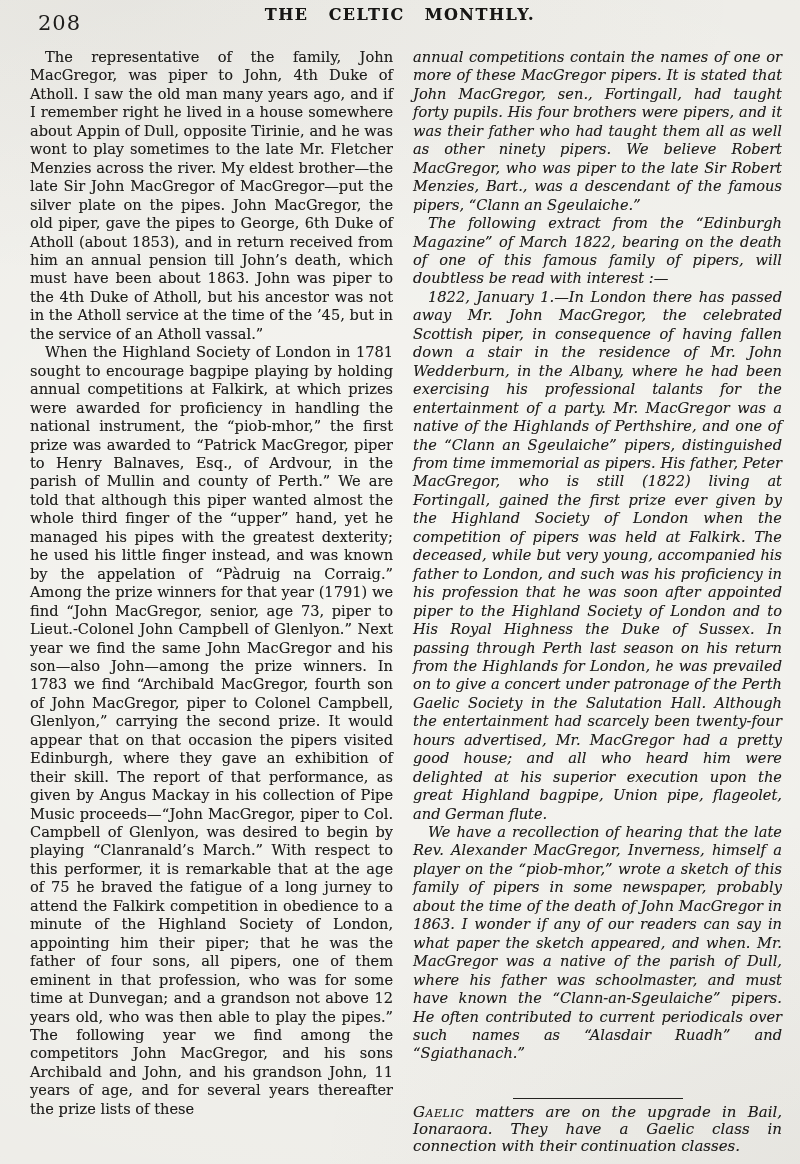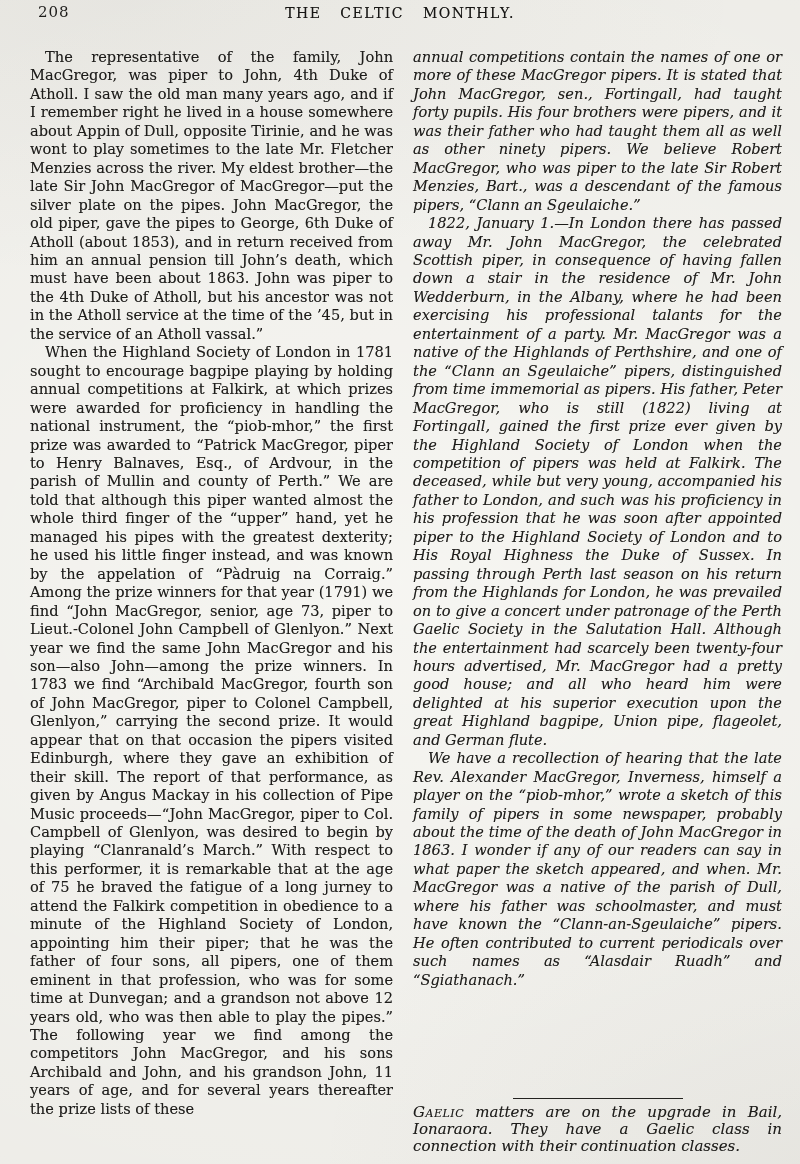--- a/index.html
+++ b/index.html
@@ -21,29 +21,29 @@
     font-family: "DejaVu Serif", "Liberation Serif", serif;
   }
   .page-header {
     position: relative;
     height: 30px;
     padding-top: 5px;
   }
   .page-number {
     position: absolute;
     left: 38px;
-    top: 3px;
-    font-size: 15px;
+    top: 11px;
+    font-size: 21px;
     letter-spacing: 1px;
   }
   .page-title {
     margin: 0;
     text-align: center;
-    font-size: 14px;
-    font-weight: normal;
+    font-size: 16px;
+    font-weight: bold;
     letter-spacing: 1.5px;
     word-spacing: 13px;
     color: #171614;
     text-shadow: 0 0 0.5px rgba(20,20,20,0.5);
   }
   .columns {
     display: flex;
     gap: 20px;
     padding: 13px 18px 0 30px;
     height: 1110px;
@@ -102,20 +102,21 @@
 
   <main class="columns">
 
     <section class="col col-left">
       <p class="para indent">The representative of the family, John MacGregor, was piper to John, 4th Duke of Atholl. I saw the old man many years ago, and if I remember right he lived in a house somewhere about Appin of Dull, opposite Tirinie, and he was wont to play sometimes to the late Mr. Fletcher Menzies across the river. My eldest brother—the late Sir John MacGregor of MacGregor—put the silver plate on the pipes. John MacGregor, the old piper, gave the pipes to George, 6th Duke of Atholl (about 1853), and in return received from him an annual pension till John’s death, which must have been about 1863. John was piper to the 4th Duke of Atholl, but his ancestor was not in the Atholl service at the time of the ’45, but in the service of an Atholl vassal.”</p>
       <p class="para indent">When the Highland Society of London in 1781 sought to encourage bagpipe playing by holding annual competitions at Falkirk, at which prizes were awarded for proficiency in handling the national instrument, the “piob-mhor,” the first prize was awarded to “Patrick MacGregor, piper to Henry Balnaves, Esq., of Ardvour, in the parish of Mullin and county of Perth.” We are told that although this piper wanted almost the whole third finger of the “upper” hand, yet he managed his pipes with the greatest dexterity; he used his little finger instead, and was known by the appelation of “Pàdruig na Corraig.” Among the prize winners for that year (1791) we find “John MacGregor, senior, age 73, piper to Lieut.-Colonel John Campbell of Glenlyon.” Next year we find the same John MacGregor and his son—also John—among the prize winners. In 1783 we find “Archibald MacGregor, fourth son of John MacGregor, piper to Colonel Campbell, Glenlyon,” carrying the second prize. It would appear that on that occasion the pipers visited Edinburgh, where they gave an exhibition of their skill. The report of that performance, as given by Angus Mackay in his collection of Pipe Music proceeds—“John MacGregor, piper to Col. Campbell of Glenlyon, was desired to begin by playing “Clanranald’s March.” With respect to this performer, it is remarkable that at the age of 75 he braved the fatigue of a long jurney to attend the Falkirk competition in obedience to a minute of the Highland Society of London, appointing him their piper; that he was the father of four sons, all pipers, one of them eminent in that profession, who was for some time at Dunvegan; and a grandson not above 12 years old, who was then able to play the pipes.” The following year we find among the competitors John MacGregor, and his sons Archibald and John, and his grandson John, 11 years of age, and for several years thereafter the prize lists of these</p>
     </section>
 
     <section class="col col-right">
       <p class="para">annual competitions contain the names of one or more of these MacGregor pipers. It is stated that John MacGregor, sen., Fortingall, had taught forty pupils. His four brothers were pipers, and it was their father who had taught them all as well as other ninety pipers. We believe Robert MacGregor, who was piper to the late Sir Robert Menzies, Bart., was a descendant of the famous pipers, “Clann an Sgeulaiche.”</p>
+      <p class="para indent">The following extract from the “Edinburgh Magazine” of March 1822, bearing on the death of one of this famous family of pipers, will doubtless be read with interest :—</p>
       <p class="para indent">1822, January 1.—In London there has passed away Mr. John MacGregor, the celebrated Scottish piper, in consequence of having fallen down a stair in the residence of Mr. John Wedderburn, in the Albany, where he had been exercising his professional talants for the entertainment of a party. Mr. MacGregor was a native of the Highlands of Perthshire, and one of the “Clann an Sgeulaiche” pipers, distinguished from time immemorial as pipers. His father, Peter MacGregor, who is still (1822) living at Fortingall, gained the first prize ever given by the Highland Society of London when the competition of pipers was held at Falkirk. The deceased, while but very young, accompanied his father to London, and such was his proficiency in his profession that he was soon after appointed piper to the Highland Society of London and to His Royal Highness the Duke of Sussex. In passing through Perth last season on his return from the Highlands for London, he was prevailed on to give a concert under patronage of the Perth Gaelic Society in the Salutation Hall. Although the entertainment had scarcely been twenty-four hours advertised, Mr. MacGregor had a pretty good house; and all who heard him were delighted at his superior execution upon the great Highland bagpipe, Union pipe, flageolet, and German flute.</p>
       <p class="para indent">We have a recollection of hearing that the late Rev. Alexander MacGregor, Inverness, himself a player on the “piob-mhor,” wrote a sketch of this family of pipers in some newspaper, probably about the time of the death of John MacGregor in 1863. I wonder if any of our readers can say in what paper the sketch appeared, and when. Mr. MacGregor was a native of the parish of Dull, where his father was schoolmaster, and must have known the “Clann-an-Sgeulaiche” pipers. He often contributed to current periodicals over such names as “Alasdair Ruadh” and “Sgiathanach.”</p>
 
       <div class="footnote-block">
         <div class="footnote-rule"></div>
         <p class="footnote"><span class="smallcaps">Gaelic</span><span> matters are on the upgrade in Bail, Ionaraora. They have a Gaelic class in connection with their continuation classes.</span></p>
       </div>
     </section>
 
   </main>

